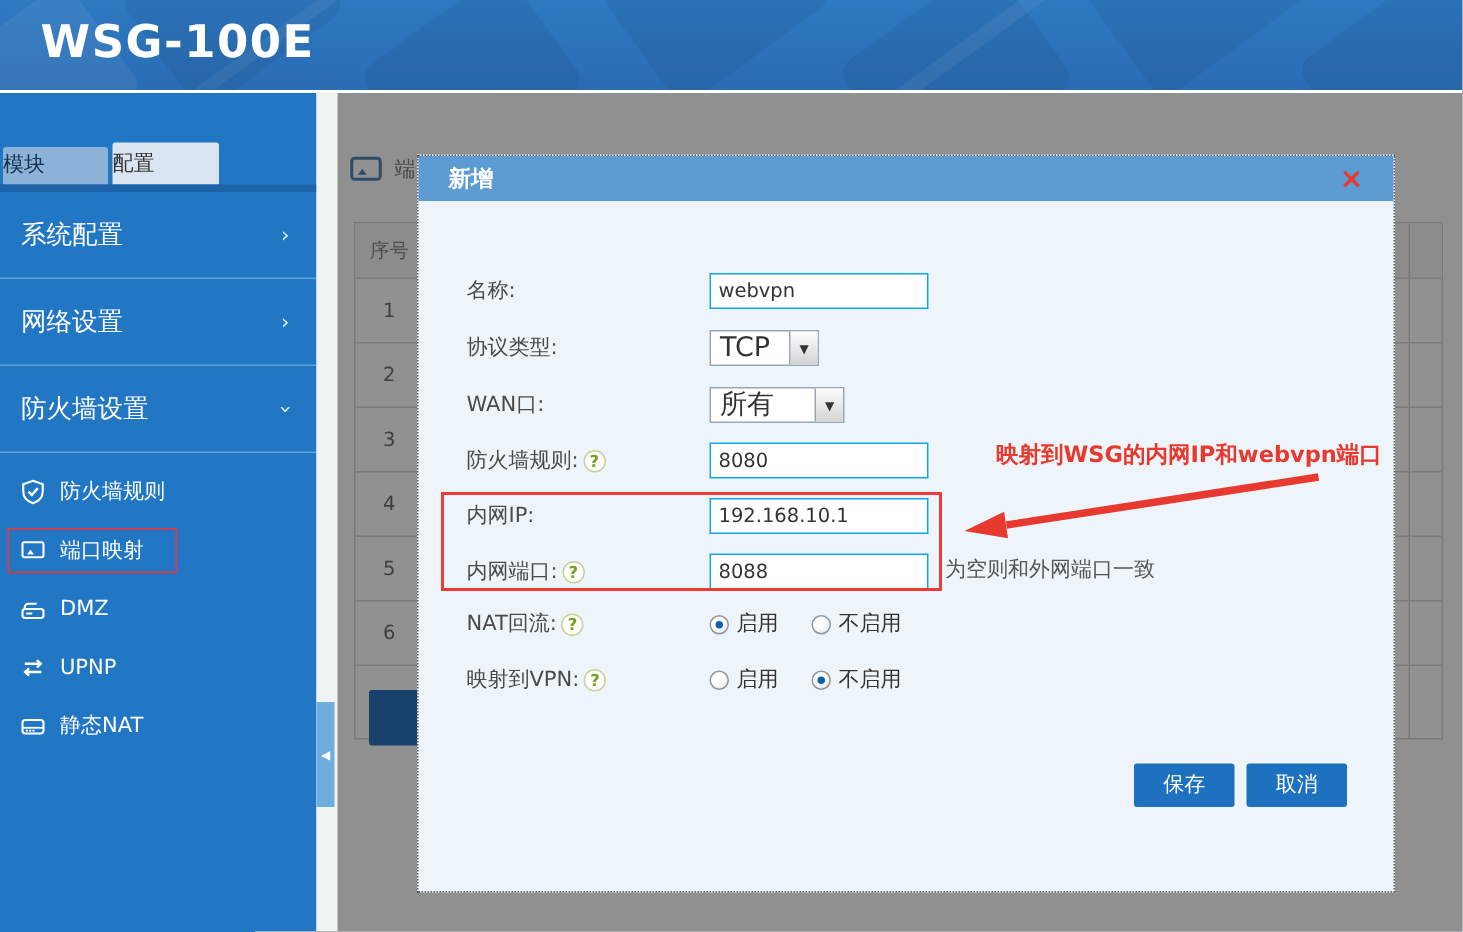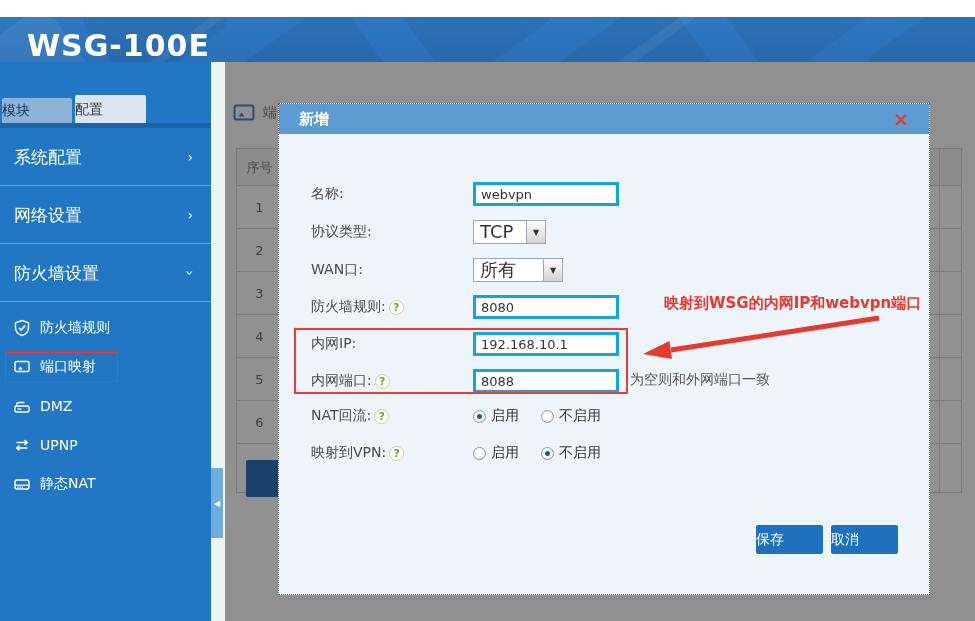--- a/index.html
+++ b/index.html
@@ -1,21 +1,21 @@
 <!DOCTYPE html>
 <html><head>
 <meta charset="utf-8">
 <style>
   * { margin:0; padding:0; box-sizing:border-box; }
   body { background:#444; font-family:"DejaVu Sans","Liberation Sans",sans-serif; }
   .screen { position:relative; width:975px; height:621px; background:#fff; overflow:hidden;
             font-family:"DejaVu Sans","Liberation Sans",sans-serif; }
 
   
-  .header { position:absolute; left:0; top:17px; width:975px; height:62px;
+  .header { position:absolute; left:0; top:0; width:975px; height:62px;
             background:linear-gradient(#2e79c2,#2a6cb3); border-bottom:2px solid #fff; overflow:hidden;text-align:center; }
   .kb { position:absolute; border-radius:12px; background:rgba(0,0,0,0.055); transform:rotate(-36deg); }
   .kb.lite { background:rgba(255,255,255,0.06); }
   .k1 { left:95px;  top:-45px; width:120px; height:95px; }
   .k2 { left:255px; top:5px;   width:120px; height:95px; }
   .k3 { left:415px; top:-50px; width:125px; height:95px; }
   .k4 { left:575px; top:0px;   width:125px; height:100px; }
   .k5 { left:735px; top:-55px; width:125px; height:95px; }
   .k6 { left:880px; top:0px;   width:120px; height:95px; }
   .k7 { left:-30px; top:10px;  width:110px; height:90px; }
@@ -64,38 +64,38 @@
   
   .modal { position:absolute; left:278px; top:103px; width:652px; height:492px; background:#edf4fa;
            border:1px dotted #5e5e5e; z-index:5; }
   .modal-header { position:absolute; left:0; top:0; width:100%; height:30px; background:#5d9bd3; }
   .modal-title { position:absolute; left:20px; top:0; line-height:30px; color:#fff; font-size:15px; font-weight:bold; }
   .modal-close { position:absolute; right:20px; top:3px; color:#e8392e; font-size:19px; font-weight:bold; cursor:pointer; line-height:24px; }
   .form-row { position:absolute; left:32px; height:24px; display:flex; align-items:center; }
   .row-label { width:162px; display:flex; align-items:center; color:#4a4a4a; font-size:14px; }
   .help { width:15px; height:15px; margin-left:3px; border:1px solid #c6d39b; border-radius:50%;
           background:#fff; color:#76a21e; font-size:11px; font-weight:bold; line-height:13px; text-align:center; cursor:pointer; }
-  .text-input { width:146px; height:24px; border:3px solid #0ea5e9; background:#fff; font-size:13px;
+  .text-input { width:146px; height:24px; border:1px solid #0ea5e9; background:#fff; font-size:13px;
                 color:#333; padding:0 5px; font-family:inherit; outline:none; }
   .select { display:inline-flex; height:24px; border:1px solid #98a8b8; background:#fff; cursor:pointer; }
   .select .val { font-size:18px; color:#333; line-height:22px; padding-left:6px; }
   .select.w73 .val { width:52px; } .select.w90 .val { width:69px; }
   .select .arrow-btn { width:19px; border-left:1px solid #98a8b8; background:linear-gradient(#fdfdfd,#d4d4d4);
                        color:#333; font-size:8px; display:flex; align-items:center; justify-content:center; }
   .radio-opt { display:flex; align-items:center; font-size:14px; color:#333; cursor:pointer; margin-right:22px; }
   .radio { position:relative; width:13px; height:13px; margin-right:5px; border-radius:50%;
            border:1px solid #8f979e; background:radial-gradient(circle at 35% 30%, #fff 40%, #dcdcdc); }
   .radio.checked::after { content:''; position:absolute; left:3px; top:3px; width:5px; height:5px;
                           border-radius:50%; background:#0e5fa8; }
   .hint { position:absolute; left:351px; top:267px; font-size:14px; color:#555; }
   .hl-box { position:absolute; left:15px; top:224px; width:334px; height:66px; border:2px solid #ef3b33; pointer-events:none; }
   .annotation { position:absolute; left:385px; top:190px; color:#e8392e; font-size:15px; font-weight:bold; white-space:nowrap; }
   .annot-arrow { position:absolute; left:0; top:0; pointer-events:none; }
-  .btn { position:absolute; top:421px; width:67px; height:29px; background:#1d71bf; color:#fff; border:none;
-         font-size:14px; line-height:29px; text-align:left; border-radius:2px; cursor:pointer; font-family:inherit; }
+  .btn { position:absolute; top:405px; width:67px; height:29px; background:#1d71bf; color:#fff; border:none;
+         font-size:14px; line-height:29px; text-align:center; border-radius:2px; cursor:pointer; font-family:inherit; }
   .btn-save { left:477px; } .btn-cancel { left:552px; }
 </style>
 </head>
 <body>
 
 <div class="screen">
 
   <div class="header">
     <div class="kb k1"></div>
     <div class="kb k2"></div>

